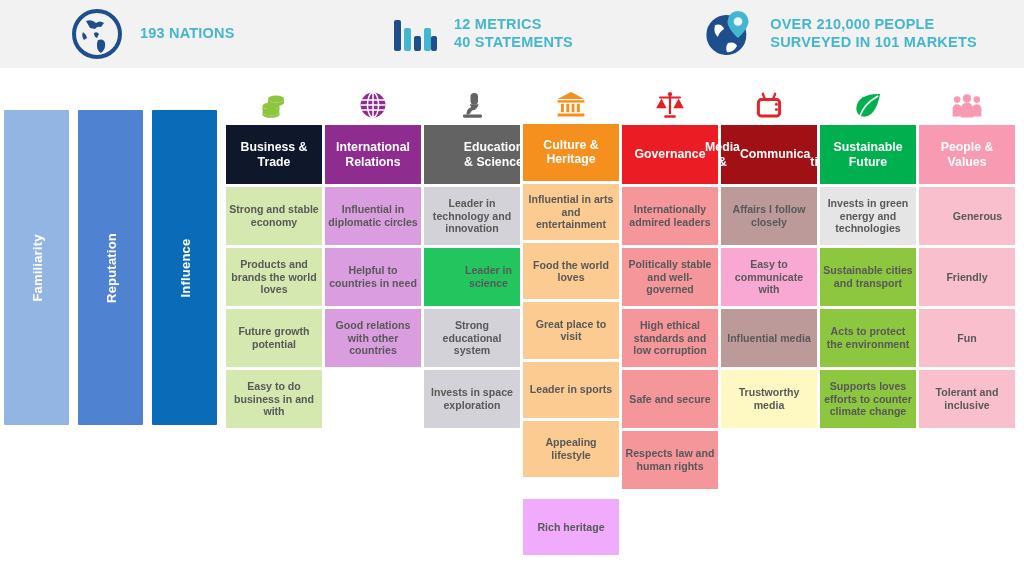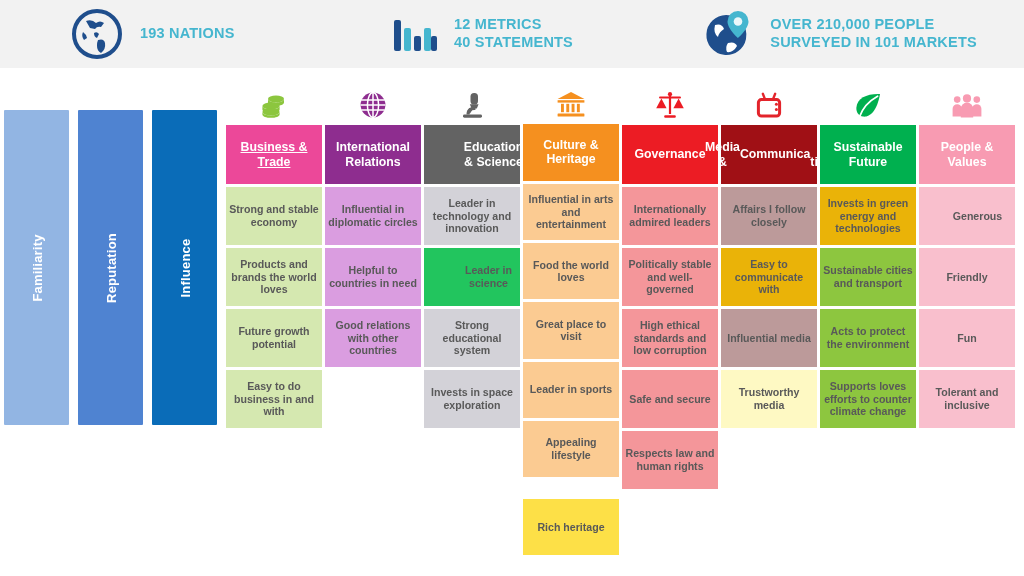--- a/index.html
+++ b/index.html
@@ -161,21 +161,21 @@
         <div class="col-icon">
           <svg width="30" height="28" viewBox="0 0 30 28">
             <ellipse cx="17" cy="8" rx="8" ry="3.4" fill="#8cc63e"></ellipse>
         <path d="M9 8v3.4c0 1.9 3.6 3.4 8 3.4s8-1.5 8-3.4V8c0 1.9-3.6 3.4-8 3.4S9 9.9 9 8z" fill="#8cc63e"></path>
         <ellipse cx="12" cy="15" rx="8.6" ry="3.6" fill="#8cc63e"></ellipse>
         <path d="M3.4 15v3.6c0 2 3.9 3.6 8.6 3.6s8.6-1.6 8.6-3.6V15c0 2-3.9 3.6-8.6 3.6S3.4 17 3.4 15z" fill="#8cc63e"></path>
         <ellipse cx="12" cy="21" rx="8.6" ry="3.4" fill="#8cc63e"></ellipse>
         <path d="M3.4 21v2.4c0 1.9 3.9 3.4 8.6 3.4s8.6-1.5 8.6-3.4V21c0 1.9-3.9 3.4-8.6 3.4S3.4 22.9 3.4 21z" fill="#8cc63e"></path>
           </svg>
         </div>
-        <div class="col-head" style="background: #ec4899; text-decoration: underline;">
+        <div class="col-head" style="background: #0f172a;">
           <span>Business &amp; Trade</span>
         </div>
         <div class="cell" style="background: rgb(213, 232, 176);">
           <span>Strong and stable economy</span>
         </div>
         <div class="cell" style="background: rgb(213, 232, 176);">
           <span>Products and brands the world loves</span>
         </div>
         <div class="cell" style="background: rgb(213, 232, 176);">
           <span>Future growth potential</span>
@@ -259,21 +259,21 @@
         </div>
         <div class="cell" style="background: rgb(251, 203, 146);">
           <span>Great place to visit</span>
         </div>
         <div class="cell" style="background: rgb(251, 203, 146);">
           <span>Leader in sports</span>
         </div>
         <div class="cell" style="background: rgb(251, 203, 146);">
           <span>Appealing lifestyle</span>
         </div>
-        <div class="cell" style="background: #fde047; margin-top: 19px;">
+        <div class="cell" style="background: #f0abfc; margin-top: 19px;">
           <span>Rich heritage</span>
         </div>
       </div>
       <div class="col">
         <div class="col-icon">
           <svg width="30" height="28" viewBox="0 0 30 28">
             <rect x="13.9" y="4" width="2.2" height="19" fill="#ec1c24"></rect>
         <rect x="4" y="5.4" width="22" height="2.2" rx="1" fill="#ec1c24"></rect>
         <circle cx="15" cy="3.2" r="2.1" fill="#ec1c24"></circle>
         <path d="M6.4 7.4 L11.6 17.2 L1.2 17.2 Z" fill="#ec1c24"></path>
@@ -313,41 +313,41 @@
         <div class="col-head" style="background: rgb(160, 16, 21);">
           <span>Media &amp;</span>
           <br>
           <span>Communica</span>
           <br>
           <span>-tion</span>
         </div>
         <div class="cell" style="background: rgb(188, 154, 154);">
           <span>Affairs I follow closely</span>
         </div>
-        <div class="cell" style="background: #eab308;">
+        <div class="cell" style="background: #f9a8d4;">
           <span>Easy to communicate with</span>
         </div>
         <div class="cell" style="background: rgb(188, 154, 154);">
           <span>Influential media</span>
         </div>
         <div class="cell" style="background: #fef9c3;">
           <span>Trustworthy media</span>
         </div>
       </div>
       <div class="col">
         <div class="col-icon">
           <svg width="30" height="28" viewBox="0 0 30 28">
             <path d="M27 3 C14 2.5 4.2 7 3.4 16.4 C3 21.4 6 25 10 25.6 C16 26.4 24 21 27 3 Z" fill="#00b04f"></path>
         <path d="M24.6 5.2 C16 10 10 16 6.6 25.6" stroke="#ffffff" stroke-width="1.7" fill="none" stroke-linecap="round"></path>
           </svg>
         </div>
         <div class="col-head" style="background: rgb(0, 176, 79);">
           <span>Sustainable Future</span>
         </div>
-        <div class="cell" style="background: #eab308; text-align: center;">
+        <div class="cell" style="background: #e5e5e5; text-align: center;">
           <span>Invests in green energy and technologies</span>
         </div>
         <div class="cell" style="background: rgb(141, 198, 63);">
           <span>Sustainable cities and transport</span>
         </div>
         <div class="cell" style="background: rgb(141, 198, 63);">
           <span>Acts to protect the environment</span>
         </div>
         <div class="cell" style="background: rgb(141, 198, 63);">
           <span>Supports loves efforts to counter climate change</span>

